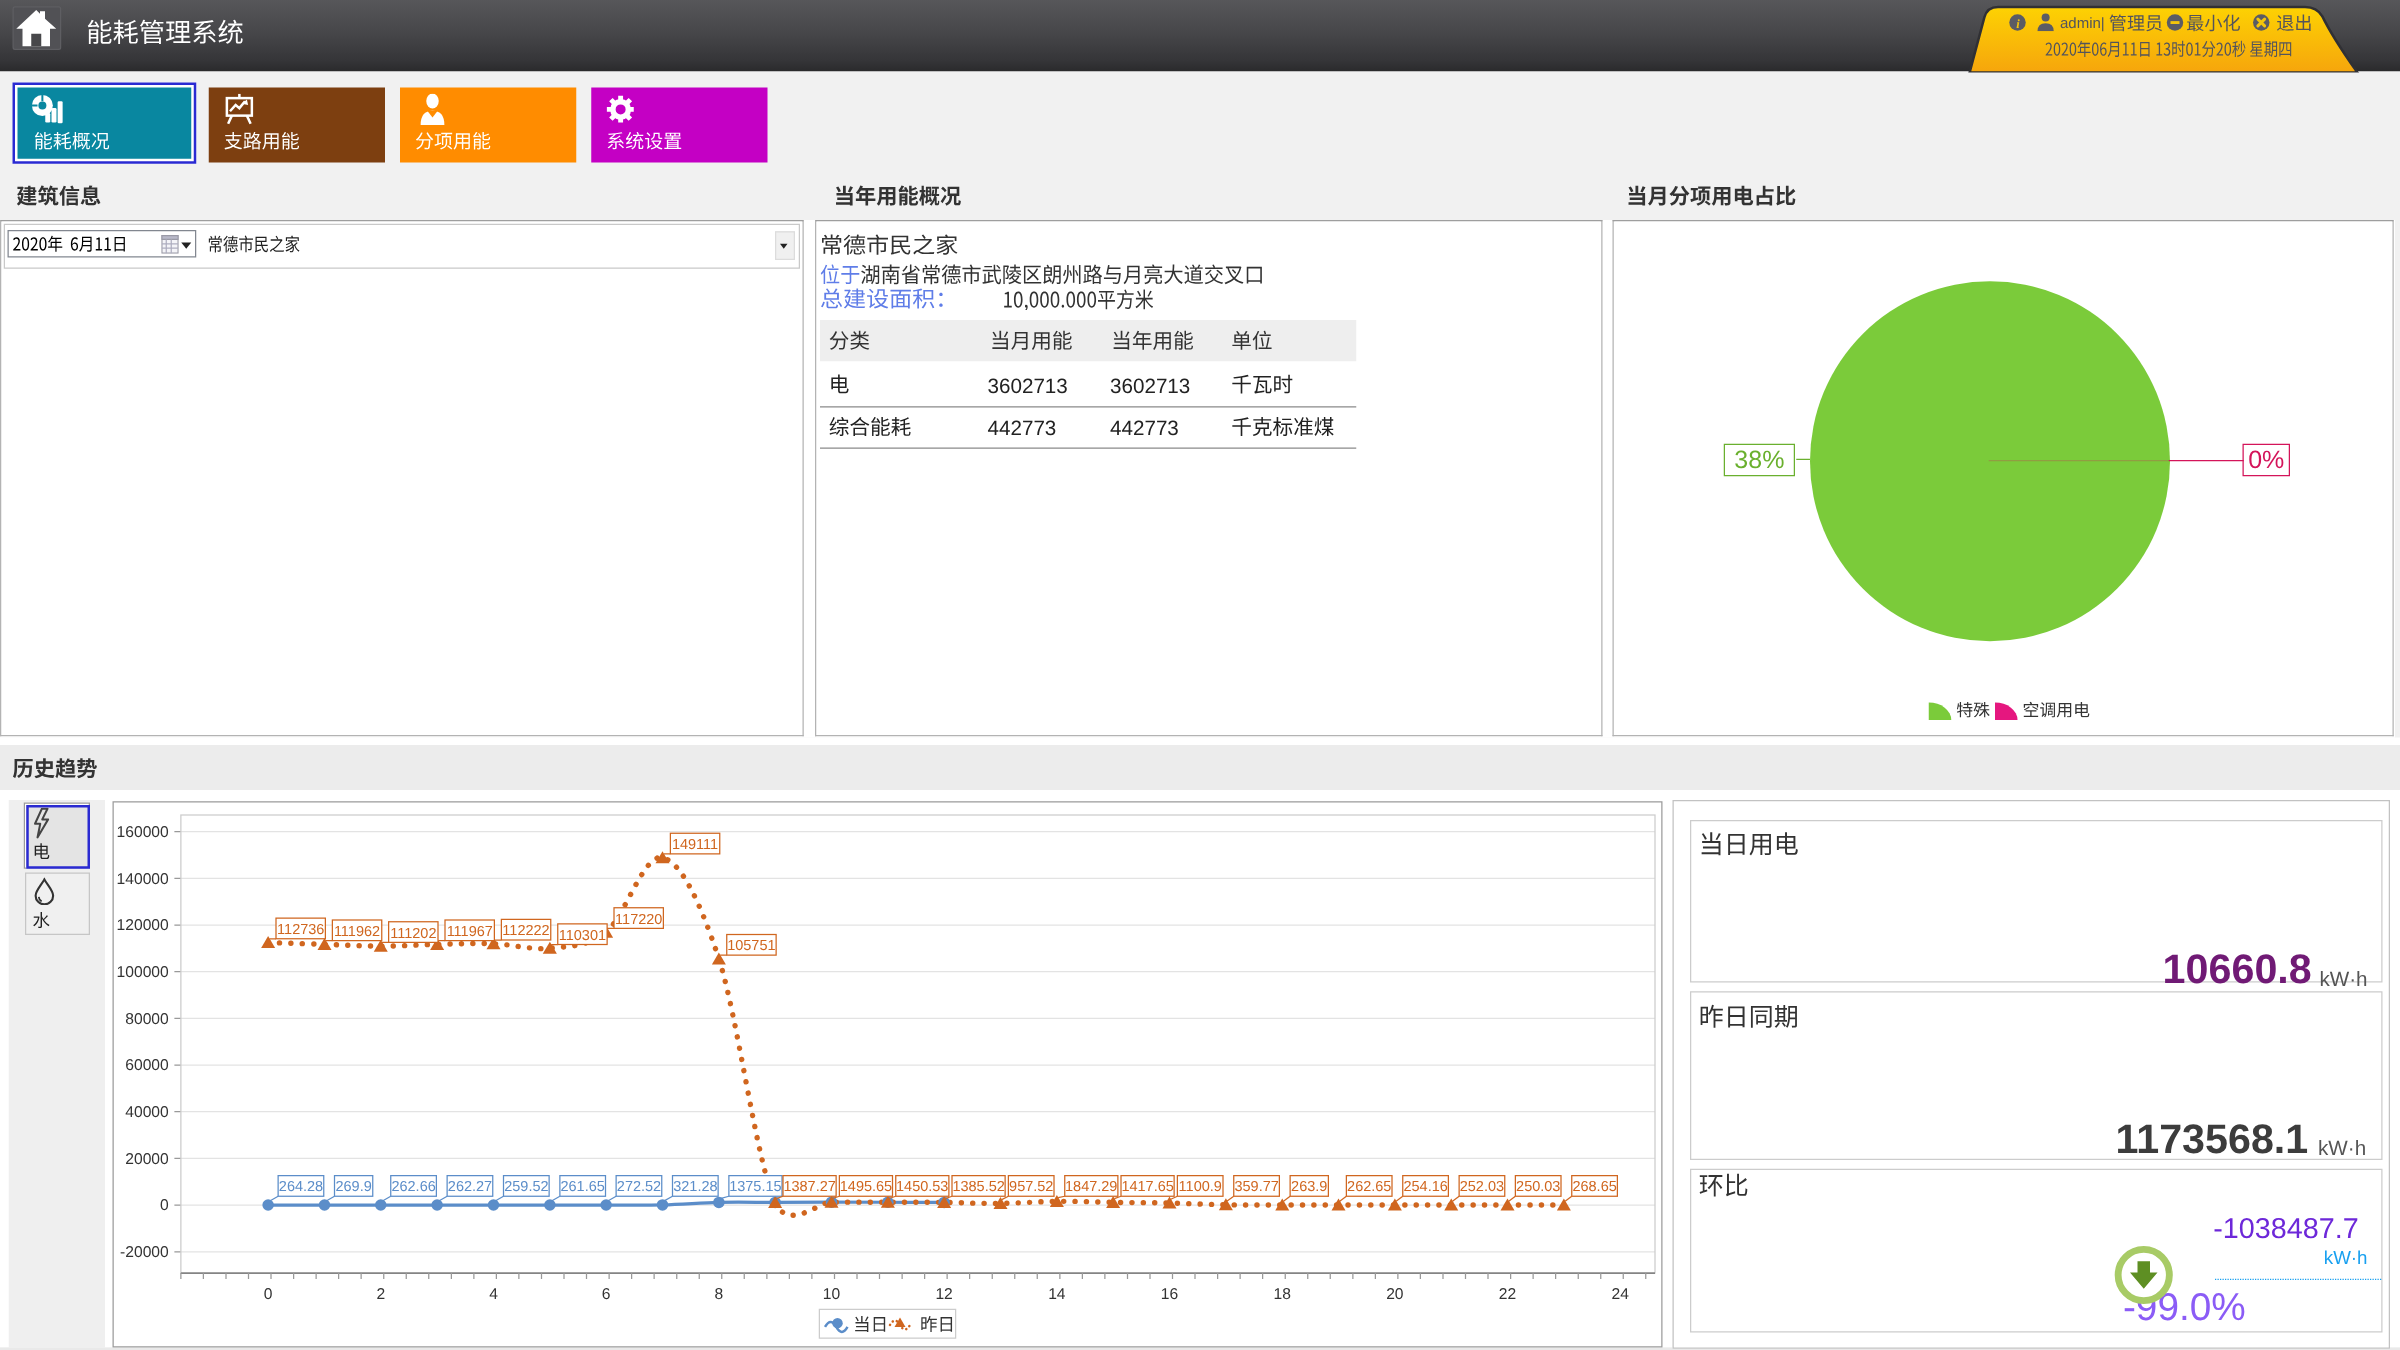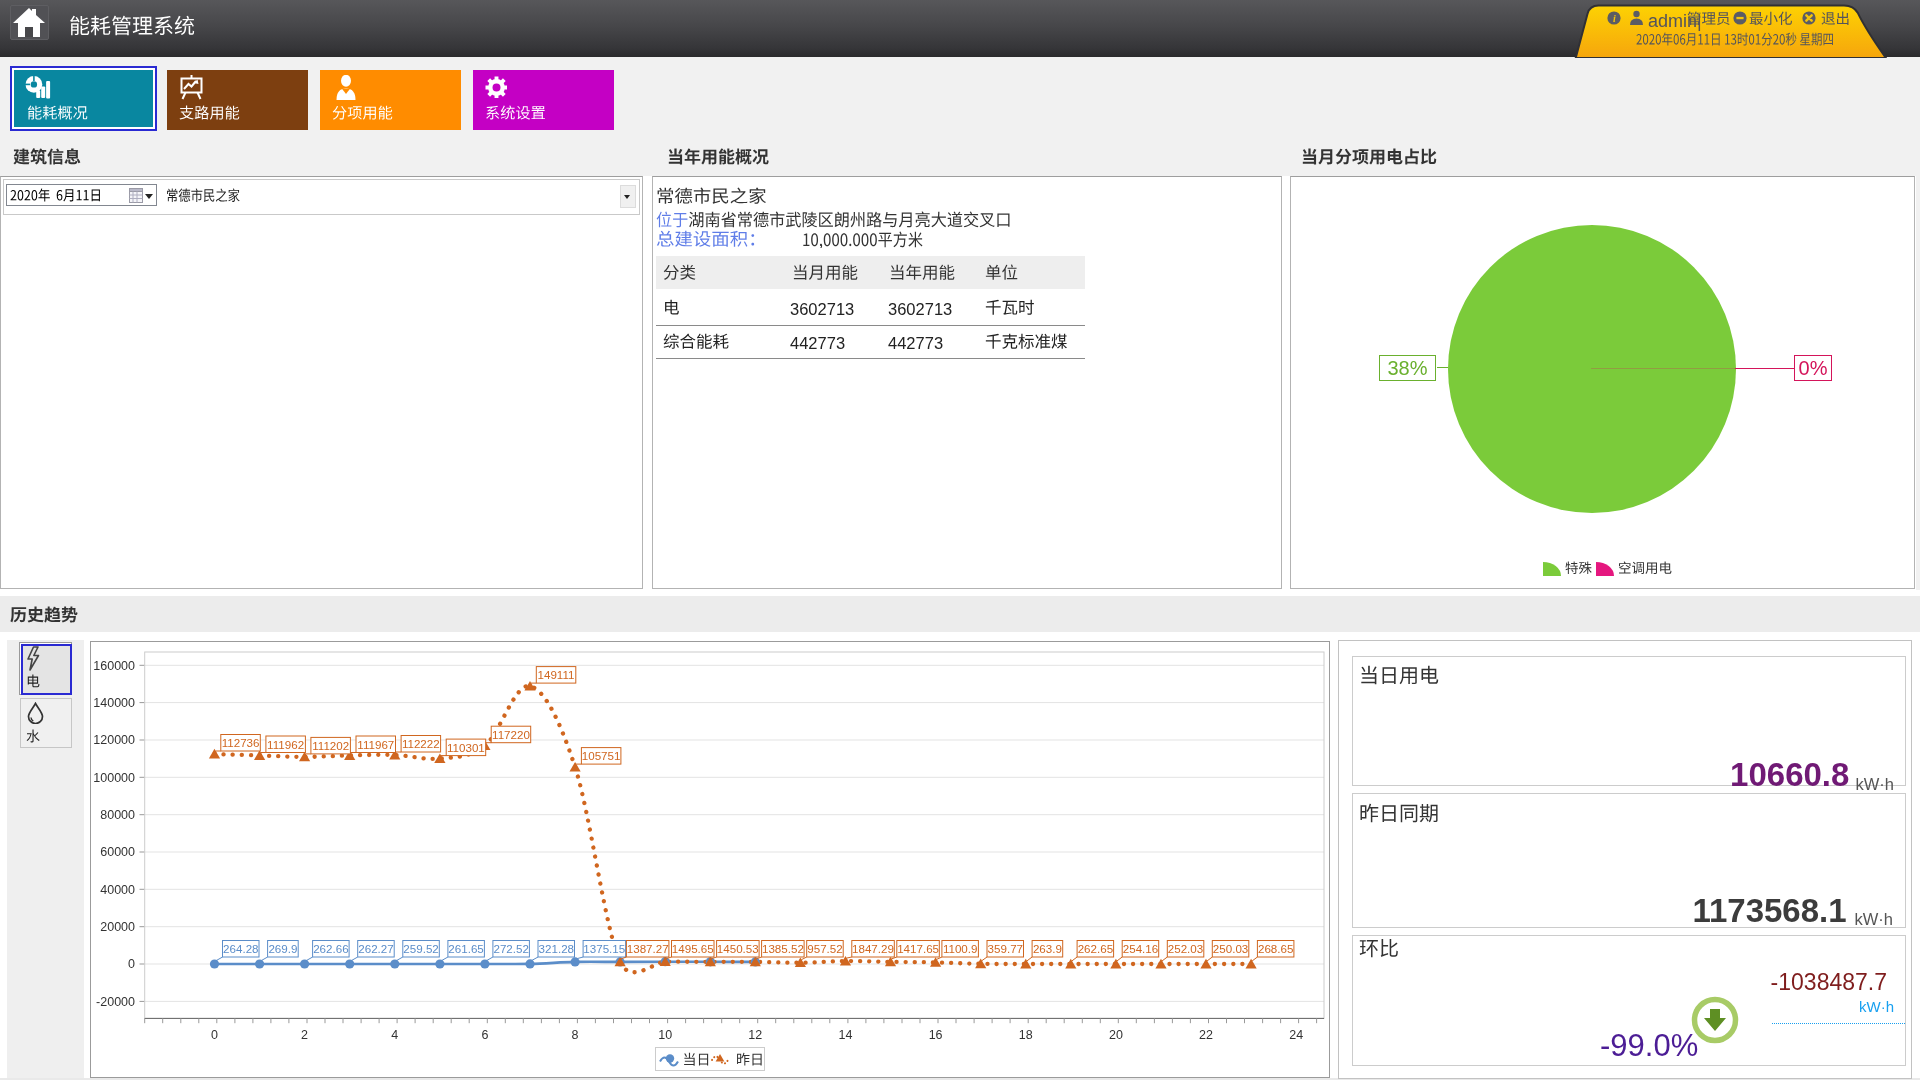--- a/index.html
+++ b/index.html
@@ -140,21 +140,21 @@
 <path d="M17 57 L28.5 14 Q30.5 6.5 38.5 6.5 L284 6.5 Q293 6.5 297 13.5 Q305 30 324 57 Z" fill="url(#yg)" stroke="#303034" stroke-width="4" paint-order="stroke"></path>
     </svg>
     <svg style="position:absolute;left:1606.5px;top:11.3px" width="14" height="14" viewBox="0 0 14 14">
       <circle cx="7" cy="7" r="6.6" fill="#5b5c64"></circle>
       <text x="7.4" y="11" font-size="10" font-style="italic" font-weight="bold" font-family="Liberation Serif" fill="#f4c50a" text-anchor="middle">i</text>
     </svg>
     <svg style="position:absolute;left:1629px;top:10px" width="15" height="15" viewBox="0 0 15 15">
 <circle cx="7.5" cy="4" r="3.2" fill="#5b5c64"></circle>
       <path d="M1 15 Q1 8.5 7.5 8.5 Q14 8.5 14 15 Z" fill="#5b5c64"></path>
     </svg>
-    <div style="position:absolute;left:1648px;top:11px;font-family:'Liberation Sans',sans-serif;font-size:18px;color:#53545c">admin|</div>
+    <div style="position:absolute;left:1648px;top:11px;font-family:'Liberation Sans',sans-serif;font-size:12px;color:#53545c">admin|</div>
     <svg style="position:absolute;left:1687px;top:11.1px" width="43.5" height="14.5" viewBox="0 -880 3000 1000" preserveAspectRatio="none">
       <g fill="#53545c">
         <use href="#g2" x="0"></use>
         <use href="#g3" x="1000"></use>
         <use href="#g6" x="2000"></use>
       </g>
     </svg>
     <svg style="position:absolute;left:1732.5px;top:11.3px" width="14" height="14" viewBox="0 0 14 14">
       <circle cx="7" cy="7" r="6.6" fill="#5b5c64"></circle>
       <rect x="3.4" y="5.9" width="7.2" height="2.3" fill="#f4c50a"></rect>
@@ -816,20 +816,20 @@
     <svg style="position:absolute;left:1359px;top:938.0px" width="40.0" height="20" viewBox="0 -880 2000 1000" preserveAspectRatio="none">
       <g fill="#333333">
         <use href="#g87" x="0"></use>
         <use href="#g88" x="1000"></use>
       </g>
     </svg>
     <div style="position:absolute;left:1352px;top:758.1px;width:497.4px;text-align:right;font:bold 33px/33px 'Liberation Sans';color:#701a75">10660.8</div>
     <div style="position:absolute;left:1855.5px;top:775.9px;font:16.5px/16.5px 'Liberation Sans';color:#555">kW·h</div>
     <div style="position:absolute;left:1352px;top:893.6px;width:494.6px;text-align:right;font:bold 33px/33px 'Liberation Sans';color:#3c3c3c">1173568.1</div>
     <div style="position:absolute;left:1854.4px;top:911px;font:16.5px/16.5px 'Liberation Sans';color:#555">kW·h</div>
-    <div style="position:absolute;left:1600px;top:971.2px;width:287px;text-align:right;font:23px/23px 'Liberation Sans';color:#7f1d1d">-1038487.7</div>
+    <div style="position:absolute;left:1600px;top:971.2px;width:287px;text-align:right;font:23px/23px 'Liberation Sans';color:#6d28d9">-1038487.7</div>
     <div style="position:absolute;left:1600px;top:998.6px;width:294px;text-align:right;font:15px/15px 'Liberation Sans';color:#18a0f0">kW·h</div>
     <div style="position:absolute;left:1772px;top:1023px;width:133px;height:0;border-top:1px dotted #18a0f0"></div>
-    <div style="position:absolute;left:1600px;top:1030.4px;width:295px;text-align:left;font:31px/31px 'Liberation Sans';color:#4c1d95">-99.0%</div>
+    <div style="position:absolute;left:1600px;top:1030.4px;width:295px;text-align:center;font:31px/31px 'Liberation Sans';color:#8b5cf6">-99.0%</div>
     <svg style="position:absolute;left:1691px;top:996px" width="48" height="48" viewBox="0 0 48 48">
 <circle cx="24" cy="24" r="20.5" fill="#fff" stroke="#a8cb66" stroke-width="5.5"></circle>
 <path d="M19 13 L29 13 L29 22 L35 22 L24 35 L13 22 L19 22 Z" fill="#5e8f23"></path>
     </svg>
   </div>
 </body></html>

